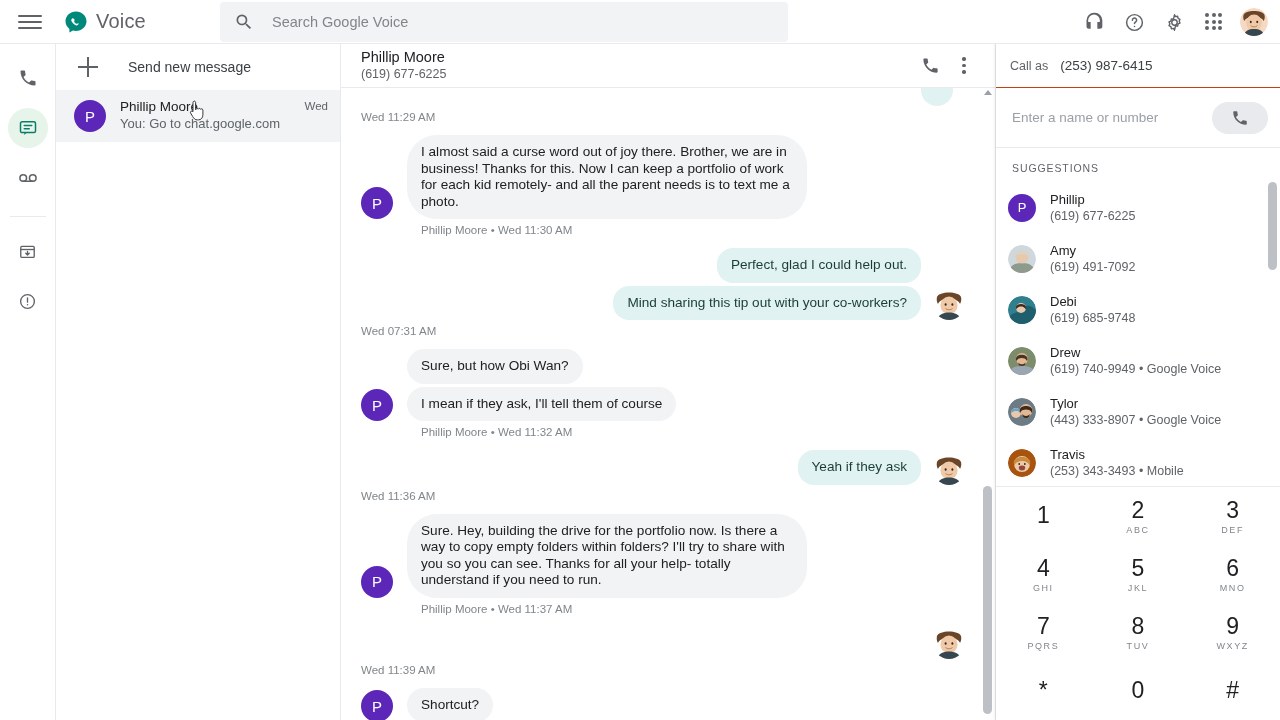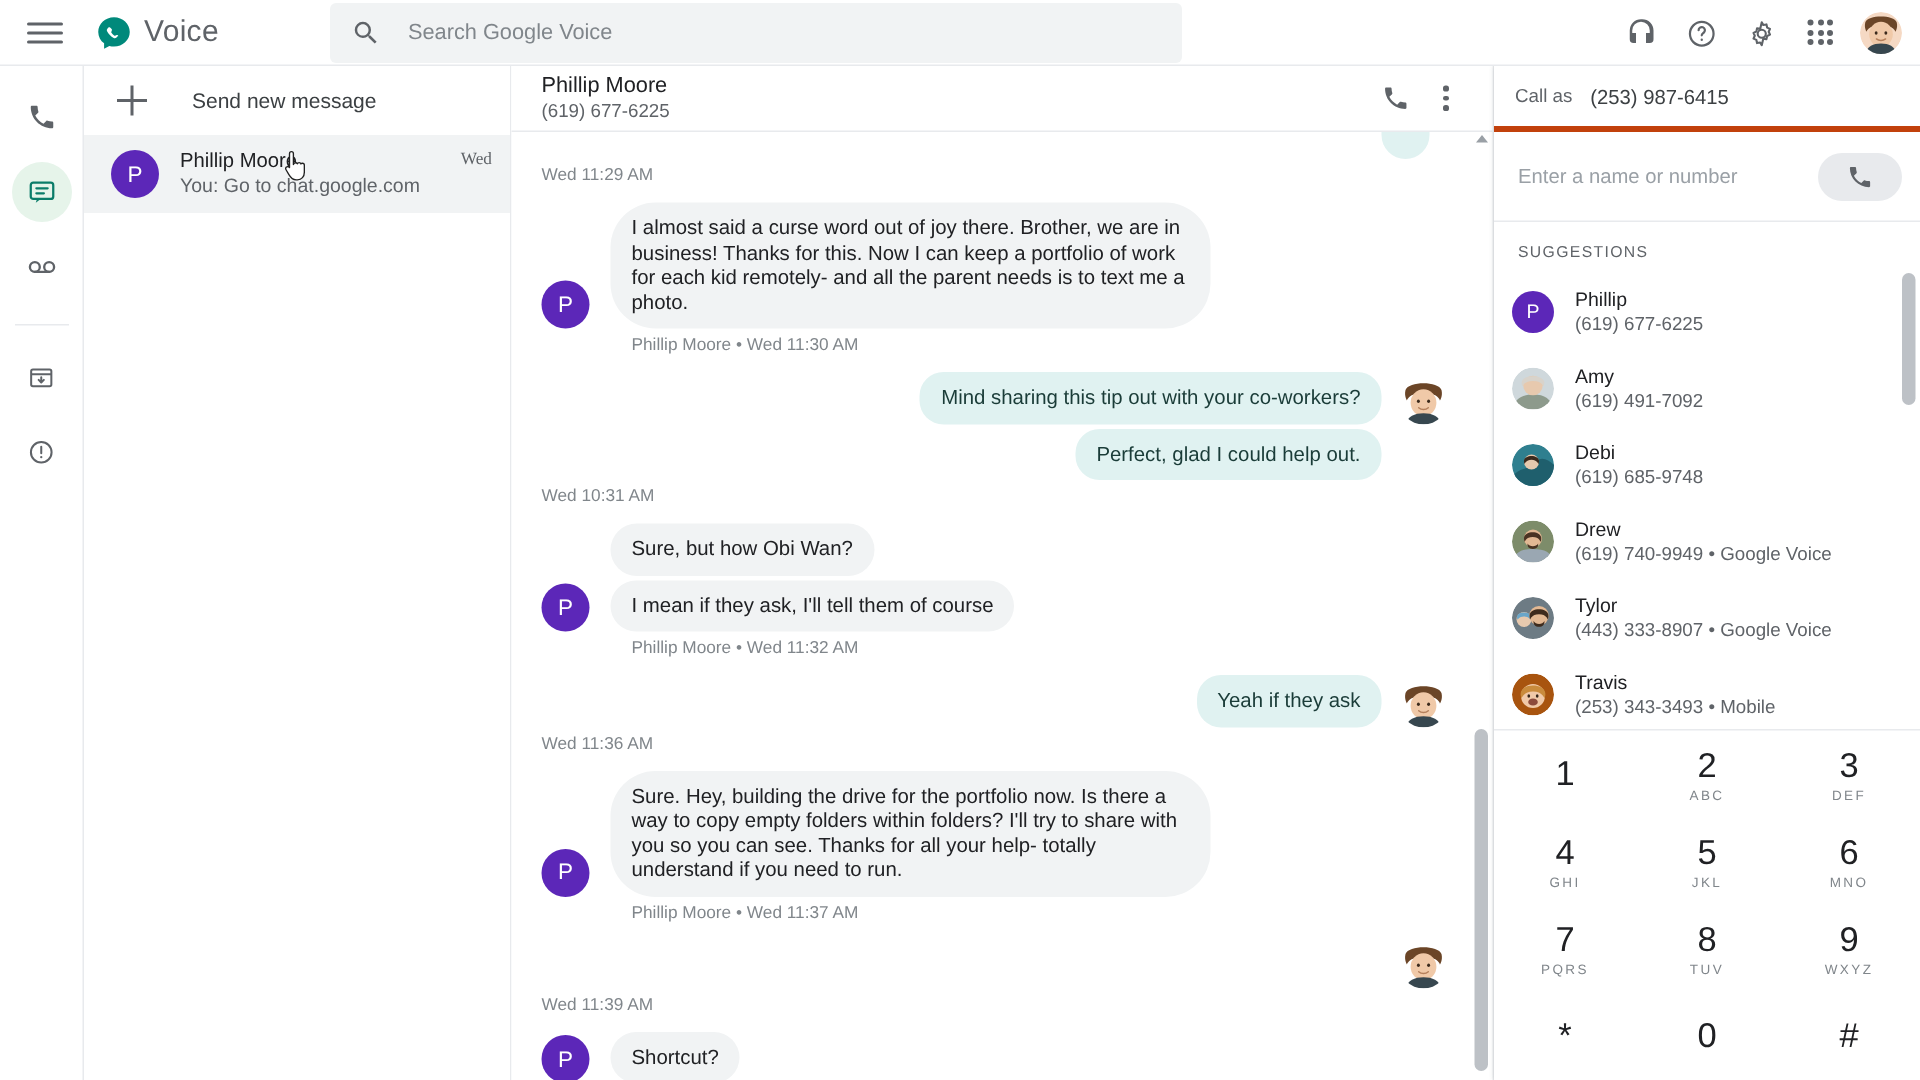--- a/index.html
+++ b/index.html
@@ -94,21 +94,21 @@
     padding: 8px 12px 8px 18px; cursor: pointer; background: #f1f3f4;
   }
   .conv-avatar {
     width: 32px; height: 32px; border-radius: 50%; background: #5c27b8;
     color: #fff; display: flex; align-items: center; justify-content: center;
     font-size: 15px; flex: none; margin-right: 14px; margin-top: 2px;
   }
   .conv-text { flex: 1; min-width: 0; }
   .conv-name { font-size: 13.5px; color: #202124; line-height: 17px; }
   .conv-snippet { font-size: 13px; color: #5f6368; line-height: 17px; white-space: nowrap; overflow: hidden; text-overflow: ellipsis; }
-  .conv-time { font-size: 11.5px; color: #5f6368; margin-top: 2px; flex: none; font-family: Liberation Serif, serif; }
+  .conv-time { font-size: 11.5px; color: #5f6368; margin-top: 2px; flex: none; }
 
   
   .thread {
     position: absolute; left: 341px; top: 44px; width: 655px; height: 676px;
     background: #fff; border-right: 1px solid #e8eaed;
   }
   .thread-header {
     height: 44px; display: flex; align-items: center; padding: 0 14px 0 20px;
     border-bottom: 1px solid #e8eaed; background: #fff;
   }
@@ -157,21 +157,21 @@
     position: absolute; left: 2px; width: 9px; background: #bdc1c6; border-radius: 5px;
   }
 
   
   .callpanel {
     position: absolute; left: 996px; top: 44px; width: 284px; height: 676px;
     background: #fff; box-shadow: -1px 0 3px rgba(60,64,67,.12);
   }
   .callas {
     height: 44px; display: flex; align-items: center; padding-left: 14px;
-    border-bottom: 4px solid #c2410c; gap: 12px;
+    border-bottom: 1px solid #c2410c; gap: 12px;
   }
   .callas-label { font-size: 12.5px; color: #5f6368; }
   .callas-number { font-size: 13.5px; color: #3c4043; }
 
   .numrow {
     height: 60px; display: flex; align-items: center; padding: 0 12px 0 14px;
     border-bottom: 1px solid #e8eaed;
   }
   .num-input {
     flex: 1; border: none; outline: none; background: transparent;
@@ -366,41 +366,41 @@
       <div class="clip-top">
         <div class="bubble">&nbsp;</div>
       </div>
       <div class="meta right">Wed 11:29 AM</div>
 
       <div class="row in">
         <div class="av p">P</div>
         <div class="bubble">I almost said a curse word out of joy there.  Brother, we are in business!  Thanks for this.  Now I can keep a portfolio of work for each kid remotely- and all the parent needs is to text me a photo.</div>
       </div>
       <div class="meta">Phillip Moore • Wed 11:30 AM</div>
+
+      <div class="row out">
+        <div class="bubble">Perfect, glad I could help out.</div>
+        <div class="av spacer"></div>
+      </div>
 
       <div class="row out">
         <div class="bubble">Mind sharing this tip out with your co-workers?</div>
         <div class="av">
           <svg width="32" height="32" viewBox="0 0 32 32">
             <circle cx="16" cy="16" r="16" fill="#fff"></circle>
             <path d="M4 9c2-6 22-6 24 0 1 4-1 7-1 7s-1-5-11-5S5 16 5 16 3 13 4 9z" fill="#6b4527"></path>
             <ellipse cx="16" cy="17.5" rx="8.6" ry="9" fill="#f0c9a8"></ellipse>
             <ellipse cx="12.6" cy="16.5" rx="1" ry="1.2" fill="#3b2a1c"></ellipse>
             <ellipse cx="19.4" cy="16.5" rx="1" ry="1.2" fill="#3b2a1c"></ellipse>
             <path d="M12.8 20.8c1.7 1.5 4.7 1.5 6.4 0" stroke="#b5805c" stroke-width="1" fill="none" stroke-linecap="round"></path>
             <path d="M4 32c1.5-5.5 6-7.5 12-7.5S26.5 26.5 28 32z" fill="#37474f"></path>
           </svg>
         </div>
       </div>
-
-      <div class="row out">
-        <div class="bubble">Perfect, glad I could help out.</div>
-        <div class="av spacer"></div>
-      </div>
-      <div class="meta right">Wed 10:31 AM</div>
+      <div class="meta right">Wed 07:31 AM</div>
 
       <div class="row in">
         <div class="av spacer"></div>
         <div class="bubble">Sure, but how Obi Wan?</div>
       </div>
 
       <div class="row in">
         <div class="av p">P</div>
         <div class="bubble">I mean if they ask, I'll tell them of course</div>
       </div>

